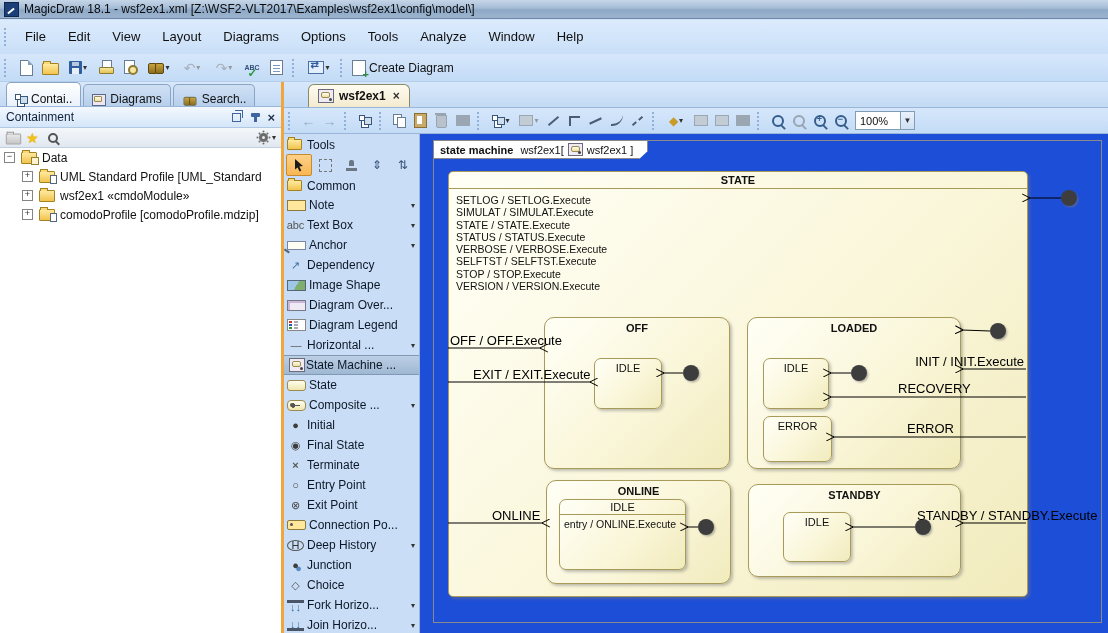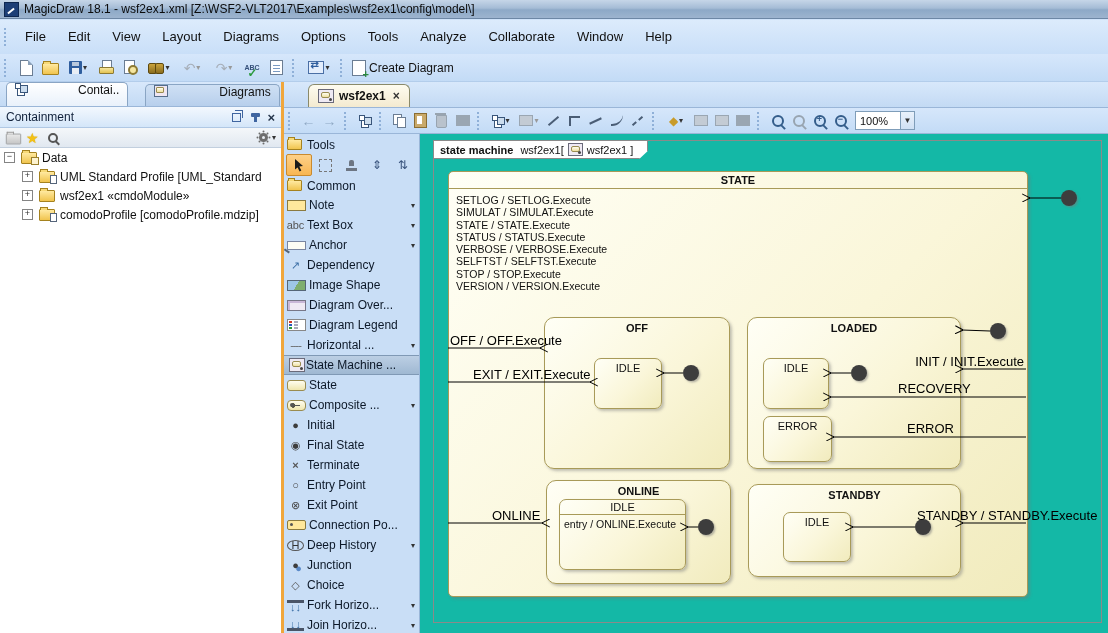--- a/index.html
+++ b/index.html
@@ -48,21 +48,21 @@
   .ic-spell{position:relative;font-size:7px;font-weight:bold;color:#35507a;letter-spacing:0;}
   .ic-spell::after{content:'✓';position:absolute;left:3px;top:2px;color:#2b9a3e;font-size:12px;}
   .ic-report{width:11px;height:13px;background:#fff;border:1px solid #6b7d93;background-image:repeating-linear-gradient(#fff 0 2px,#7a9ac2 2px 3px);background-size:7px 100%;background-repeat:no-repeat;background-position:2px 2px;}
   .ic-transfer{width:14px;height:11px;background:#e4eefc;border:1px solid #4a6fa5;position:relative;}
   .ic-transfer::after{content:'⇄';position:absolute;left:1px;top:-3px;color:#2f5e9e;font-size:10px;font-weight:bold;}
   .ic-creatediag{width:12px;height:14px;background:#fff;border:1px solid #6b7d93;position:relative;}
   .ic-creatediag::after{content:'+';position:absolute;right:-4px;bottom:-5px;color:#2b8a3e;font-weight:bold;font-size:11px;}
   .tb-label{font-size:12px;color:#101010;margin:0 6px 0 3px;}
   
   #lefttabs{position:absolute;left:0;top:82px;width:281px;height:25px;background:linear-gradient(#d8e8fb,#c3daf4);display:flex;align-items:flex-end;padding-left:6px;box-sizing:border-box;border-bottom:1px solid #9ab6d8;}
-  .ltab{height:21px;display:flex;align-items:flex-start;padding:0 8px;border:1px solid #8aa5c4;border-bottom:none;border-radius:5px 5px 0 0;margin-right:17px;background:linear-gradient(#cfe0f4,#b7cfec);font-size:12px;white-space:nowrap;gap:47px;}
+  .ltab{height:21px;display:flex;align-items:flex-end;padding:0 8px;border:1px solid #8aa5c4;border-bottom:none;border-radius:5px 5px 0 0;margin-right:2px;background:linear-gradient(#cfe0f4,#b7cfec);font-size:12px;white-space:nowrap;}
   .ltab.active{background:linear-gradient(#ffffff,#e9f1fb);height:23px;}
   .ltab .ticon{margin-right:4px;}
   .ic-tree{width:12px;height:12px;position:relative;}
   .ic-tree::before{content:'';position:absolute;left:0;top:0;width:4px;height:4px;background:#fff;border:1px solid #39557a;box-shadow:6px 3px 0 #cde,6px 3px 0 1px #39557a,3px 6px 0 #fff,3px 6px 0 1px #39557a;}
   .ic-diagrams{width:12px;height:10px;border:1px solid #556d89;background:#efe6f2;position:relative;}
   .ic-diagrams::before{content:'';position:absolute;left:1px;top:1px;width:6px;height:4px;background:linear-gradient(#fffdf0,#efe0a0);border:1px solid #9a8c50;border-radius:1px;}
   #cpanel-header{position:absolute;left:0;top:107px;width:281px;height:21px;background:linear-gradient(#f3f8fe,#d4e6f9);border-bottom:1px solid #b0c8e4;display:flex;align-items:center;padding:0 6px;box-sizing:border-box;}
   #cpanel-header .ptitle{flex:1;font-size:12px;color:#10203a;}
   .win-restore{width:7px;height:7px;border:1px solid #3f65a0;position:relative;margin-right:9px;}
   .win-restore::before{content:'';position:absolute;left:2px;top:-4px;width:7px;height:7px;border:1px solid #3f65a0;border-left:none;border-bottom:none;}
@@ -157,21 +157,21 @@
   .g-x{color:#555;font-weight:bold;}
   .g-light{color:#444;}
   .g-conn{width:11px;height:8px;background:#ffe89c;border:1px solid #8a7a40;border-radius:2px;position:relative;}
   .g-conn::before{content:'';position:absolute;left:2px;top:2px;width:3px;height:3px;background:#555;border-radius:50%;}
   .g-hist{width:11px;height:11px;border:1.5px solid #555;border-radius:50%;font-size:7px;line-height:11px;text-align:center;color:#333;box-sizing:border-box;}
   .g-junction{color:#3d3d3d;text-shadow:3px 3px 0 #5a8ac8;}
   .g-mid{color:#555;}
   .g-fork{width:13px;border-top:3px solid #4a5568;font-size:7px;line-height:8px;color:#3a6ea5;text-align:center;}
   .g-join{width:13px;border-bottom:3px solid #4a5568;font-size:7px;line-height:8px;color:#3a6ea5;text-align:center;}
   
-  #canvas{position:absolute;left:419px;top:134px;width:689px;height:499px;background:#14b8a6;border-left:1px solid #9ab6d8;box-sizing:border-box;}
+  #canvas{position:absolute;left:419px;top:134px;width:689px;height:499px;background:#1d4ed8;border-left:1px solid #9ab6d8;box-sizing:border-box;}
   #frame{position:absolute;left:13px;top:6px;width:667px;height:481px;border:1px solid #8a8a8a;}
   #frametab{position:absolute;left:-1px;top:-1px;height:17px;display:flex;align-items:center;padding:0 14px 0 6px;border:1px solid #8a8a8a;background:#fff;clip-path:polygon(0 0,100% 0,100% 55%,calc(100% - 9px) 100%,0 100%);font-size:11px;white-space:nowrap;}
   #frametab b{margin-right:7px;}
   #frametab .ic-sm{width:13px;height:11px;margin:0 4px;}
   .statebox{position:absolute;background:linear-gradient(135deg,#fffff6 0%,#faf6d9 55%,#f1ebbd 100%);border:1px solid #a89a58;box-shadow:2px 2px 3px rgba(120,120,120,.45);}
   #st-state{left:28px;top:37px;width:578px;height:424px;border-radius:5px;}
   #st-state .st-title{height:16px;line-height:16px;text-align:center;font-weight:bold;font-size:11px;border-bottom:1px solid #a89a58;}
   #st-state .internals{padding:5px 0 0 7px;font-size:10.5px;line-height:12.3px;}
   .composite{border-radius:10px;}
   .composite .ct{margin-top:4px;text-align:center;font-weight:bold;font-size:11px;}
@@ -215,21 +215,20 @@
         <span class="menu-item">Layout</span>
 
         <span class="menu-item">Diagrams</span>
 
         <span class="menu-item">Options</span>
 
         <span class="menu-item">Tools</span>
 
         <span class="menu-item">Analyze</span>
 
-        <span class="menu-item">Collaborate</span>
 
         <span class="menu-item">Window</span>
 
         <span class="menu-item">Help</span>
       </span>
   </div>
 
   <div id="maintoolbar">
     <span class="handle"></span>
     <span class="tb">

